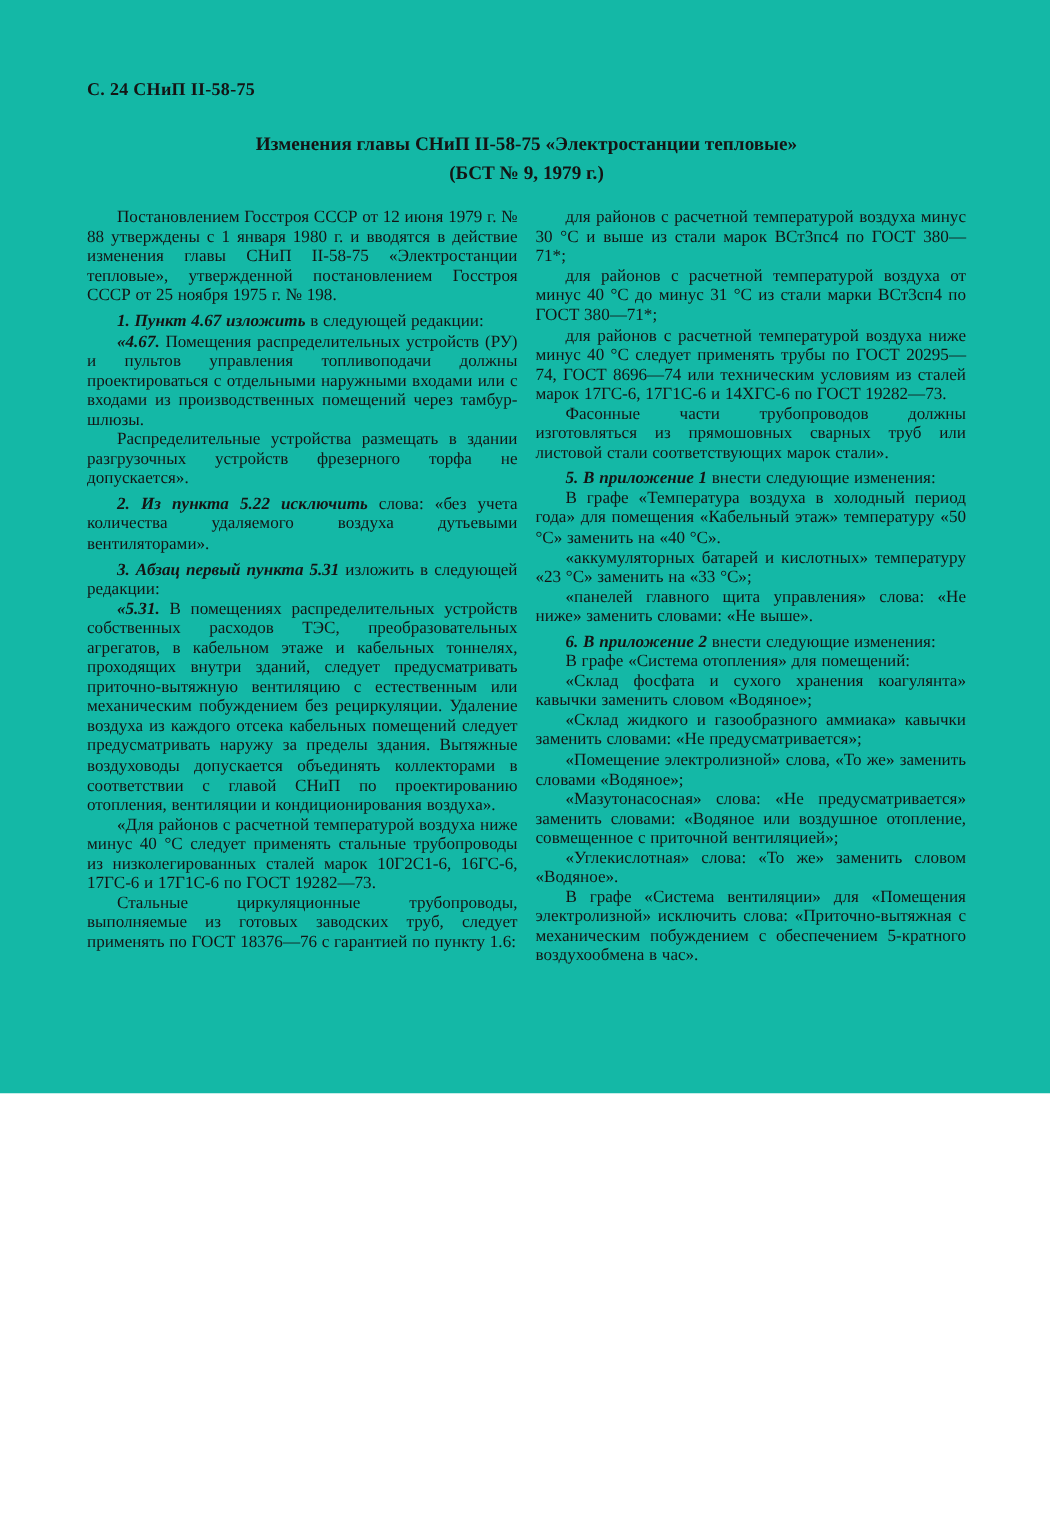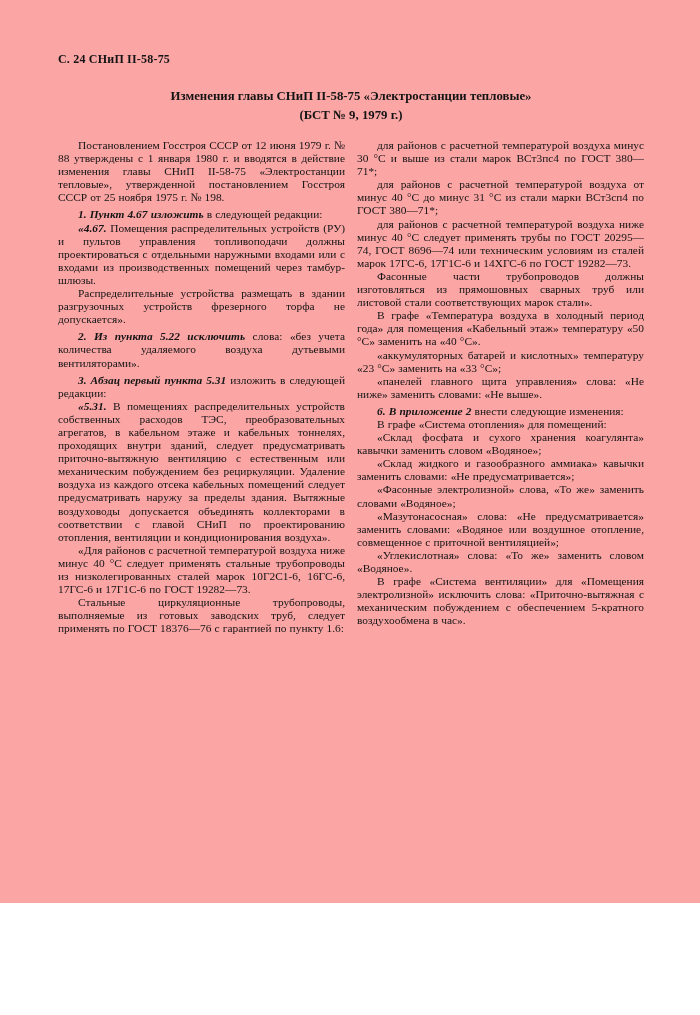--- a/index.html
+++ b/index.html
@@ -4,22 +4,22 @@
 <style>
   html, body { margin: 0; padding: 0; }
   body {
     background: #ffffff;
     font-family: "Liberation Serif", "DejaVu Serif", serif;
     color: #141414;
   }
   .page {
     position: relative;
     width: 700px;
-    height: 903px;
-    background: #fca5a5;
+    height: 729px;
+    background: #14b8a6;
     overflow: hidden;
     box-sizing: border-box;
     padding: 52px 56px 0 58px;
   }
   .page-header {
     font-weight: bold;
     font-size: 12px;
     letter-spacing: 0.2px;
   }
   .doc-title {
@@ -77,26 +77,27 @@
         <p class="para item-start"><span class="bold">3. Абзац первый пункта 5.31</span><span> изложить в следующей редакции:</span></p>
         <p class="para"><span class="bold">«5.31.</span><span> В помещениях распределительных устройств собственных расходов ТЭС, преобразовательных агрегатов, в кабельном этаже и кабельных тоннелях, проходящих внутри зданий, следует предусматривать приточно-вытяжную вентиляцию с естественным или механическим побуждением без рециркуляции. Удаление воздуха из каждого отсека кабельных помещений следует предусматривать наружу за пределы здания. Вытяжные воздуховоды допускается объединять коллекторами в соответствии с главой СНиП по проектированию отопления, вентиляции и кондиционирования воздуха».</span></p>
         <p class="para"><span>«Для районов с расчетной температурой воздуха ниже минус 40 °С следует применять стальные трубопроводы из низколегированных сталей марок 10Г2С1-6, 16ГС-6, 17ГС-6 и 17Г1С-6 по ГОСТ 19282—73.</span></p>
         <p class="para"><span>Стальные циркуляционные трубопроводы, выполняемые из готовых заводских труб, следует применять по ГОСТ 18376—76 с гарантией по пункту 1.6:</span></p>
       </div>
     <div class="col" id="col-right">
         <p class="para"><span>для районов с расчетной температурой воздуха минус 30 °С и выше из стали марок ВСт3пс4 по ГОСТ 380—71*;</span></p>
         <p class="para"><span>для районов с расчетной температурой воздуха от минус 40 °С до минус 31 °С из стали марки ВСт3сп4 по ГОСТ 380—71*;</span></p>
         <p class="para"><span>для районов с расчетной температурой воздуха ниже минус 40 °С следует применять трубы по ГОСТ 20295—74, ГОСТ 8696—74 или техническим условиям из сталей марок 17ГС-6, 17Г1С-6 и 14ХГС-6 по ГОСТ 19282—73.</span></p>
         <p class="para"><span>Фасонные части трубопроводов должны изготовляться из прямошовных сварных труб или листовой стали соответствующих марок стали».</span></p>
+        <p class="para item-start"><span class="bold">5. В приложение 1</span><span> внести следующие изменения:</span></p>
         <p class="para"><span>В графе «Температура воздуха в холодный период года» для помещения «Кабельный этаж» температуру «50 °С» заменить на «40 °С».</span></p>
         <p class="para"><span>«аккумуляторных батарей и кислотных» температуру «23 °С» заменить на «33 °С»;</span></p>
         <p class="para"><span>«панелей главного щита управления» слова: «Не ниже» заменить словами: «Не выше».</span></p>
         <p class="para item-start"><span class="bold">6. В приложение 2</span><span> внести следующие изменения:</span></p>
         <p class="para"><span>В графе «Система отопления» для помещений:</span></p>
         <p class="para"><span>«Склад фосфата и сухого хранения коагулянта» кавычки заменить словом «Водяное»;</span></p>
         <p class="para"><span>«Склад жидкого и газообразного аммиака» кавычки заменить словами: «Не предусматривается»;</span></p>
-        <p class="para"><span>«Фасонные электролизной» слова, «То же» заменить словами «Водяное»;</span></p>
+        <p class="para"><span>«Помещение электролизной» слова, «То же» заменить словами «Водяное»;</span></p>
         <p class="para"><span>«Мазутонасосная» слова: «Не предусматривается» заменить словами: «Водяное или воздушное отопление, совмещенное с приточной вентиляцией»;</span></p>
         <p class="para"><span>«Углекислотная» слова: «То же» заменить словом «Водяное».</span></p>
         <p class="para"><span>В графе «Система вентиляции» для «Помещения электролизной» исключить слова: «Приточно-вытяжная с механическим побуждением с обеспечением 5-кратного воздухообмена в час».</span></p>
       </div>
   </div>
 </div>
 
 </body></html>

